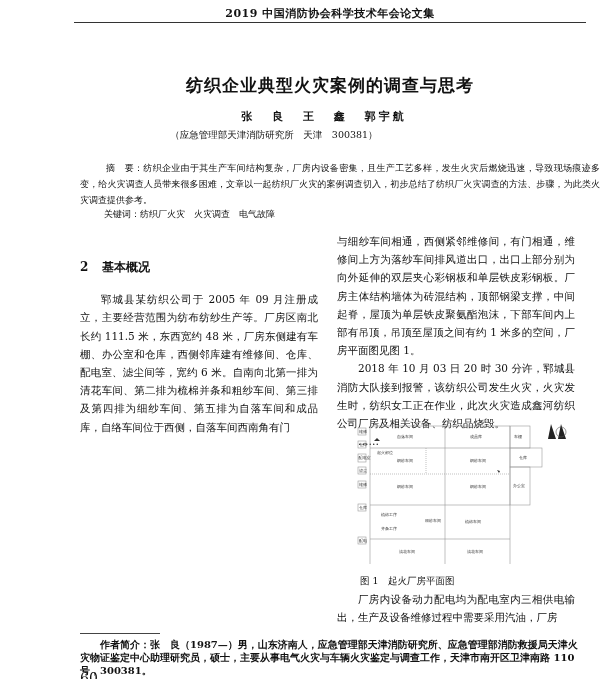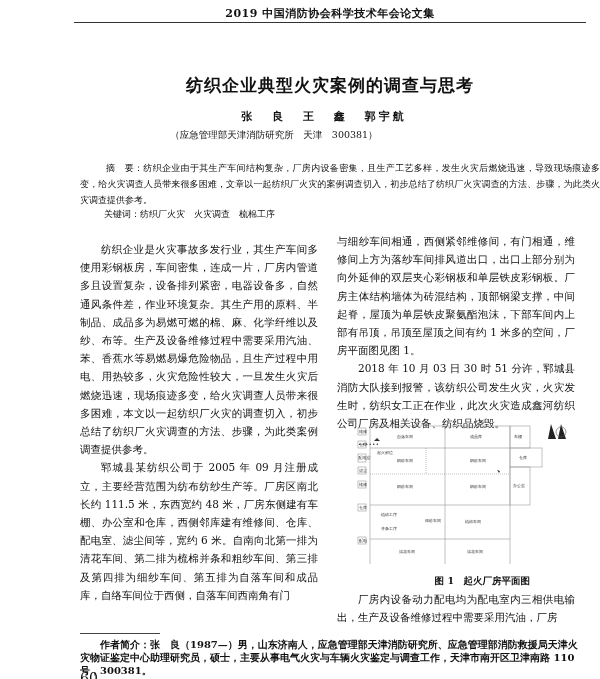--- a/index.html
+++ b/index.html
@@ -13,52 +13,54 @@
   .abstract { left:50px; top:160px; width:520px; font-size:9px; line-height:16px; text-indent:26px; text-align:justify; }
   .abstract b, .keywords b { font-weight:normal; }
   .keywords { left:74px; top:208px; width:480px; font-size:9px; }
   .col { font-size:10.5px; line-height:18.2px; text-align:justify; }
   .col p { margin:0; text-indent:2em; }
   .left-col { left:50px; top:240px; width:238px; }
   .right-col { left:307px; top:232px; width:238px; }
   .sec-head { font-weight:bold; font-size:12px; margin:0; text-indent:0 !important; }
   .sec-num { display:inline-block; width:22px; }
   .figure { left:325px; top:424px; width:240px; height:150px; }
-  .fig-caption { left:330px; top:575px; width:170px; text-align:right; font-size:9.5px; font-weight:bold; }
+  .fig-caption { left:330px; top:575px; width:170px; text-align:left; font-size:9.5px; font-weight:normal; }
   .footnote-rule { left:50px; top:633px; width:80px; height:1px; background:#444; }
   .footnote { left:50px; top:638px; width:500px; font-size:10px; line-height:13px; text-indent:2em;font-weight:bold; }
   .page-num { left:50px; top:670px; font-size:14px; }
   svg text { font-family:"DejaVu Sans", sans-serif; font-size:4px; fill:#333; }
 </style>
 </head>
 <body>
 
 <div class="abs running-head">2019 中国消防协会科学技术年会论文集</div>
 <div class="abs head-rule" style="left:44px;width:428px;"></div>
 <div class="abs head-rule" style="left:472px;width:84px;top:22px;"></div>
 
 <div class="abs title">纺织企业典型火灾案例的调查与思考</div>
 <div class="abs authors">张 良 王 鑫 郭宇航</div>
 <div class="abs affil">（应急管理部天津消防研究所　天津　300381）</div>
 
 <div class="abs abstract">
   <b>摘　要：</b><span>纺织企业由于其生产车间结构复杂，厂房内设备密集，且生产工艺多样，发生火灾后燃烧迅速，导致现场痕迹多变，给火灾调查人员带来很多困难，文章以一起纺织厂火灾的案例调查切入，初步总结了纺织厂火灾调查的方法、步骤，为此类火灾调查提供参考。</span>
 </div>
 <div class="abs keywords">
-  <b>关键词：</b><span>纺织厂火灾　火灾调查　梳棉工序</span>
+  <b>关键词：</b><span>纺织厂火灾　火灾调查　电气故障</span>
 </div>
 
 <div class="abs col left-col">
-  <p>纺织企业是火灾事故多发行业，其生产车间多使用彩钢板房，车间密集，连成一片，厂房内管道多且设置复杂，设备排列紧密，电器设备多，自然通风条件差，作业环境复杂。其生产用的原料、半制品、成品多为易燃可燃的棉、麻、化学纤维以及纱、布等。生产及设备维修过程中需要采用汽油、苯、香蕉水等易燃易爆危险物品，且生产过程中用电、用热较多，火灾危险性较大，一旦发生火灾后燃烧迅速，现场痕迹多变，给火灾调查人员带来很多困难，本文以一起纺织厂火灾的调查切入，初步总结了纺织厂火灾调查的方法、步骤，为此类案例调查提供参考。</p>
+  <p class="sec-head" style="margin-top:18px;margin-bottom:14px;">
+    <span class="sec-num">2</span><span>基本概况</span>
+  </p>
   <p>郓城县某纺织公司于 2005 年 09 月注册成立，主要经营范围为纺布纺纱生产等。厂房区南北长约 111.5 米，东西宽约 48 米，厂房东侧建有车棚、办公室和仓库，西侧邻库建有维修间、仓库、配电室、滤尘间等，宽约 6 米。自南向北第一排为清花车间、第二排为梳棉并条和粗纱车间、第三排及第四排为细纱车间、第五排为自落车间和成品库，自络车间位于西侧，自落车间西南角有门</p>
 </div>
 
 <div class="abs col right-col">
   <p style="text-indent:0;">与细纱车间相通，西侧紧邻维修间，有门相通，维修间上方为落纱车间排风道出口，出口上部分别为向外延伸的双层夹心彩钢板和单层铁皮彩钢板。厂房主体结构墙体为砖混结构，顶部钢梁支撑，中间起脊，屋顶为单层铁皮聚氨酯泡沫，下部车间内上部有吊顶，吊顶至屋顶之间有约 1 米多的空间，厂房平面图见图 1。</p>
-  <p>2018 年 10 月 03 日 30 时 51 分许，郓城县消防大队接到报警，该纺织公司发生火灾，火灾发生时，纺织女工正在作业，此次火灾造成鑫河纺织公司厂房及相关设备、纺织品烧毁。</p>
+  <p>2018 年 10 月 03 日 20 时 30 分许，郓城县消防大队接到报警，该纺织公司发生火灾，火灾发生时，纺织女工正在作业，此次火灾造成鑫河纺织公司厂房及相关设备、纺织品烧毁。</p>
   <p>……</p>
 </div>
 
 <div class="abs figure">
   <svg width="240" height="150" viewBox="0 0 240 150">
     <g stroke="#999" stroke-width="0.6" fill="none">
 
       <rect x="3" y="4" width="8" height="7"></rect>
       <rect x="3" y="17" width="8" height="7"></rect>
       <rect x="3" y="30" width="8" height="8"></rect>

